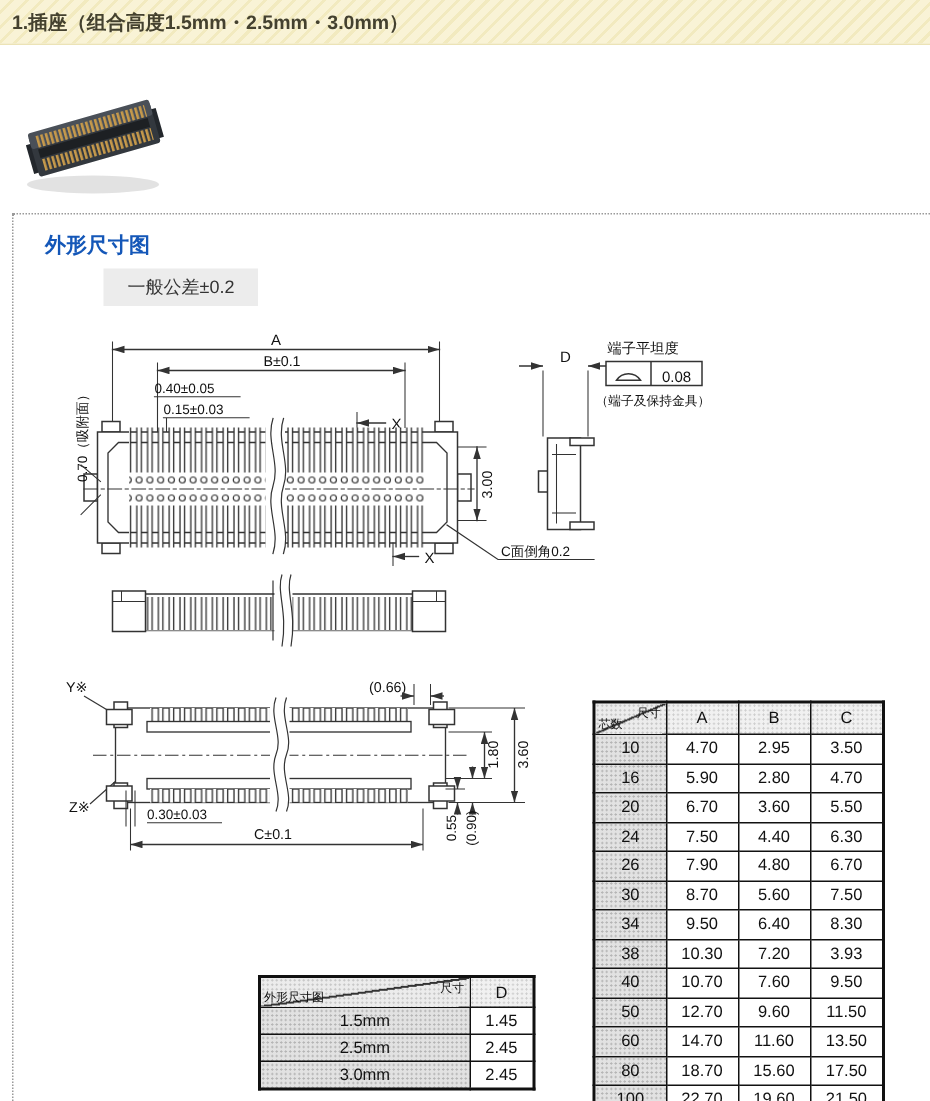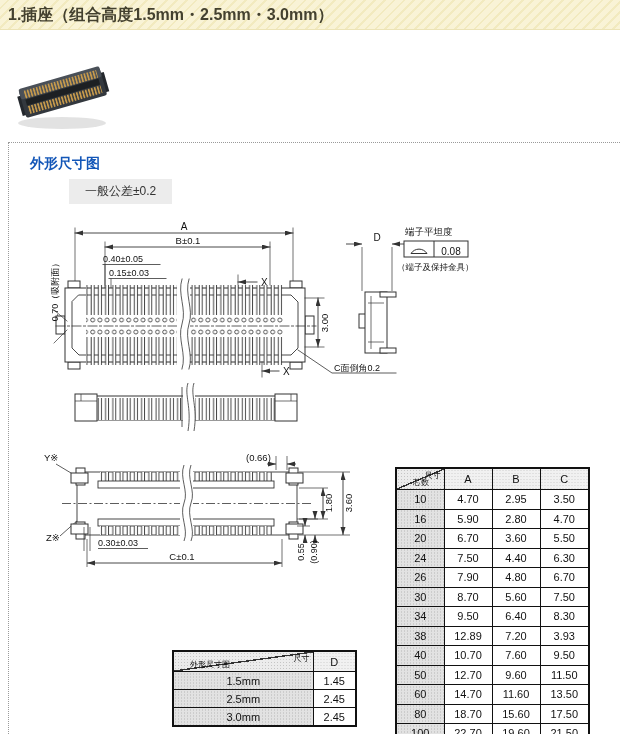--- a/index.html
+++ b/index.html
@@ -4,21 +4,21 @@
 <style>
   html,body{margin:0;padding:0;}
   body{
     width:620px;height:734px;overflow:hidden;position:relative;background:#fff;
     font-family:"Liberation Sans","DejaVu Sans",sans-serif;color:#222;
   }
   .header-bar{
     position:absolute;left:0;top:0;width:620px;height:30px;
     background:repeating-linear-gradient(135deg,#f9f3d6 0 5px,#f2eabf 5px 7px);
     border-bottom:1px solid #ece3b6;
-    font-size:16px;font-weight:bold;color:#44412f;line-height:30px;
+    font-size:13px;font-weight:bold;color:#44412f;line-height:30px;
     padding-left:8px;box-sizing:border-box;
   }
   .content-box{
     position:absolute;left:8px;top:142px;width:640px;height:640px;
     border:1px dotted #9a9a9a;background:#fff;
   }
   .sec-title{
     position:absolute;left:30px;top:155px;font-size:14px;font-weight:bold;color:#1457b8;
   }
   .tol-box{
@@ -46,21 +46,21 @@
   th.diag{
     position:relative;
     background-color:#ececec;
     background-image:
       linear-gradient(to bottom right,rgba(0,0,0,0) calc(50% - 0.7px),#333 calc(50% - 0.7px),#333 calc(50% + 0.7px),rgba(0,0,0,0) calc(50% + 0.7px)),
       radial-gradient(#c5c5c5 0.7px,rgba(0,0,0,0) 0.8px);
     background-size:100% 100%,3px 3px;
     font-family:Liberation Serif, serif;
   }
   .c-top{position:absolute;top:1px;right:3px;font-size:8px;}
-  .c-bot{position:absolute;bottom:1px;left:16px;font-size:8px;}
+  .c-bot{position:absolute;bottom:1px;left:2px;font-size:8px;}
   #dimtable{position:absolute;left:395px;top:467px;}
   #dimtable td,#dimtable th{height:18.5px;}
   #dimtable tr.hrow th{height:20px;}
   #heighttable{position:absolute;left:172px;top:650px;}
   #heighttable td,#heighttable th{height:17px;}
   #heighttable tr.hrow th{height:19px;}
 </style>
 </head>
 <body>
 
@@ -333,21 +333,21 @@
         <td>7.50</td>
       </tr>
   <tr>
         <th class="dotbg">34</th>
         <td>9.50</td>
         <td>6.40</td>
         <td>8.30</td>
       </tr>
   <tr>
         <th class="dotbg">38</th>
-        <td>12.89</td>
+        <td>10.30</td>
         <td>7.20</td>
         <td>3.93</td>
       </tr>
   <tr>
         <th class="dotbg">40</th>
         <td>10.70</td>
         <td>7.60</td>
         <td>9.50</td>
       </tr>
   <tr>

